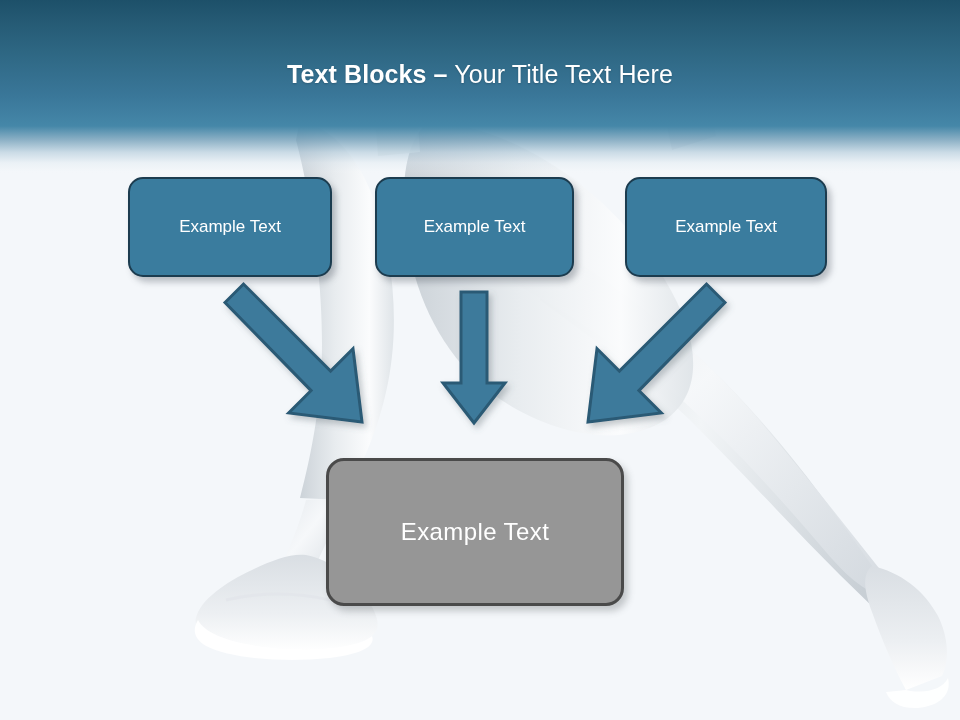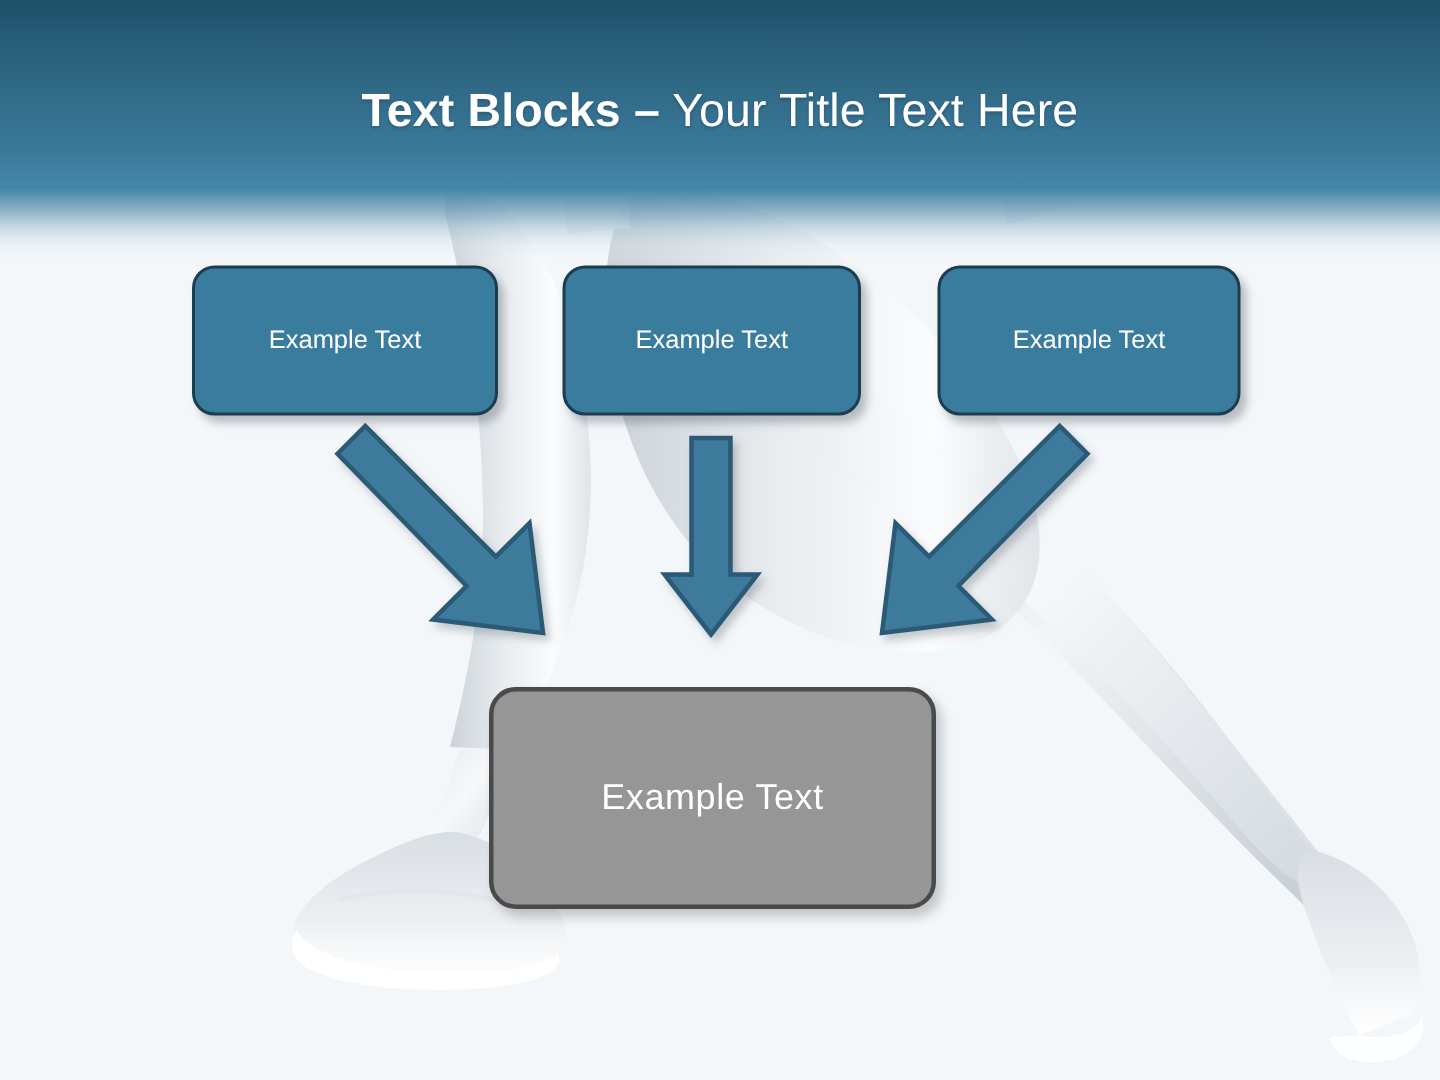--- a/index.html
+++ b/index.html
@@ -52,21 +52,21 @@
   }
 
   .slide-title {
     position: absolute;
     left: 0;
     top: 54px;
     width: 960px;
     text-align: center;
     z-index: 3;
     color: #ffffff;
-    font-size: 31px;
+    font-size: 25px;
     line-height: 40px;
     letter-spacing: 0.1px;
     white-space: nowrap;
     text-shadow: 0 1px 2px rgba(0,0,0,0.18);
   }
   .slide-title .t-bold { font-weight: bold; }
   .slide-title .t-light { font-weight: normal; }
 
   
   .tbox {

